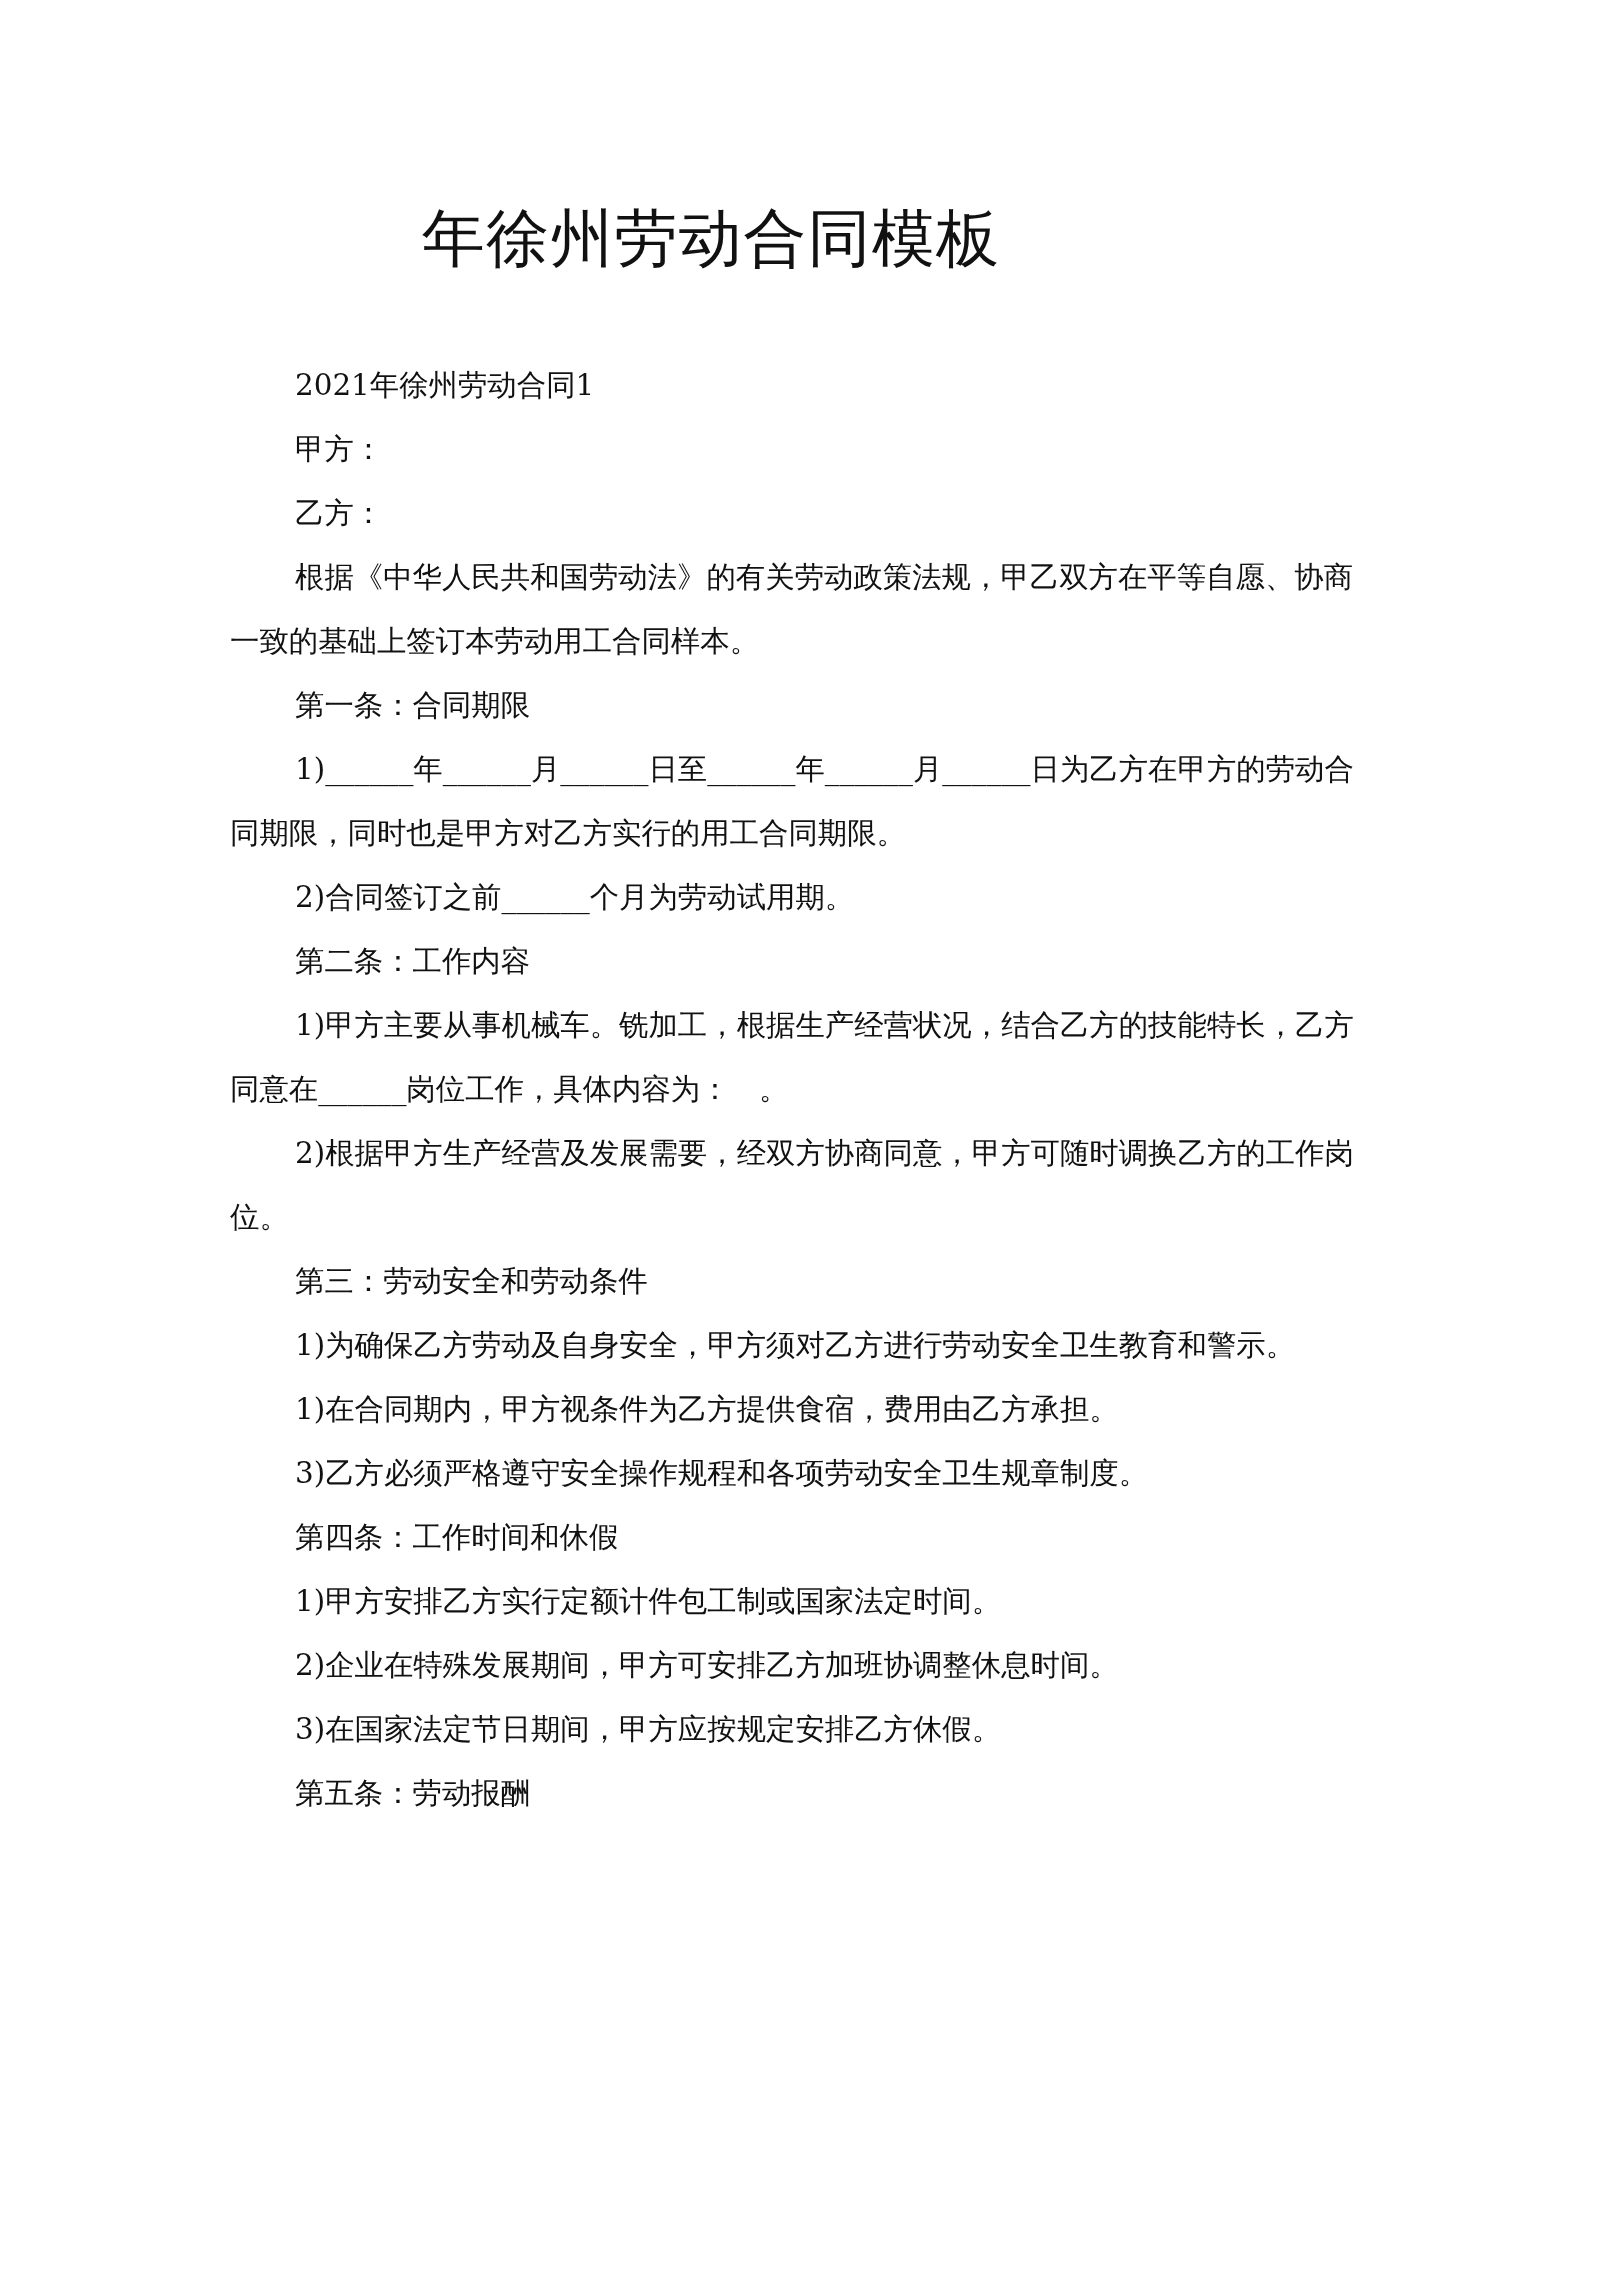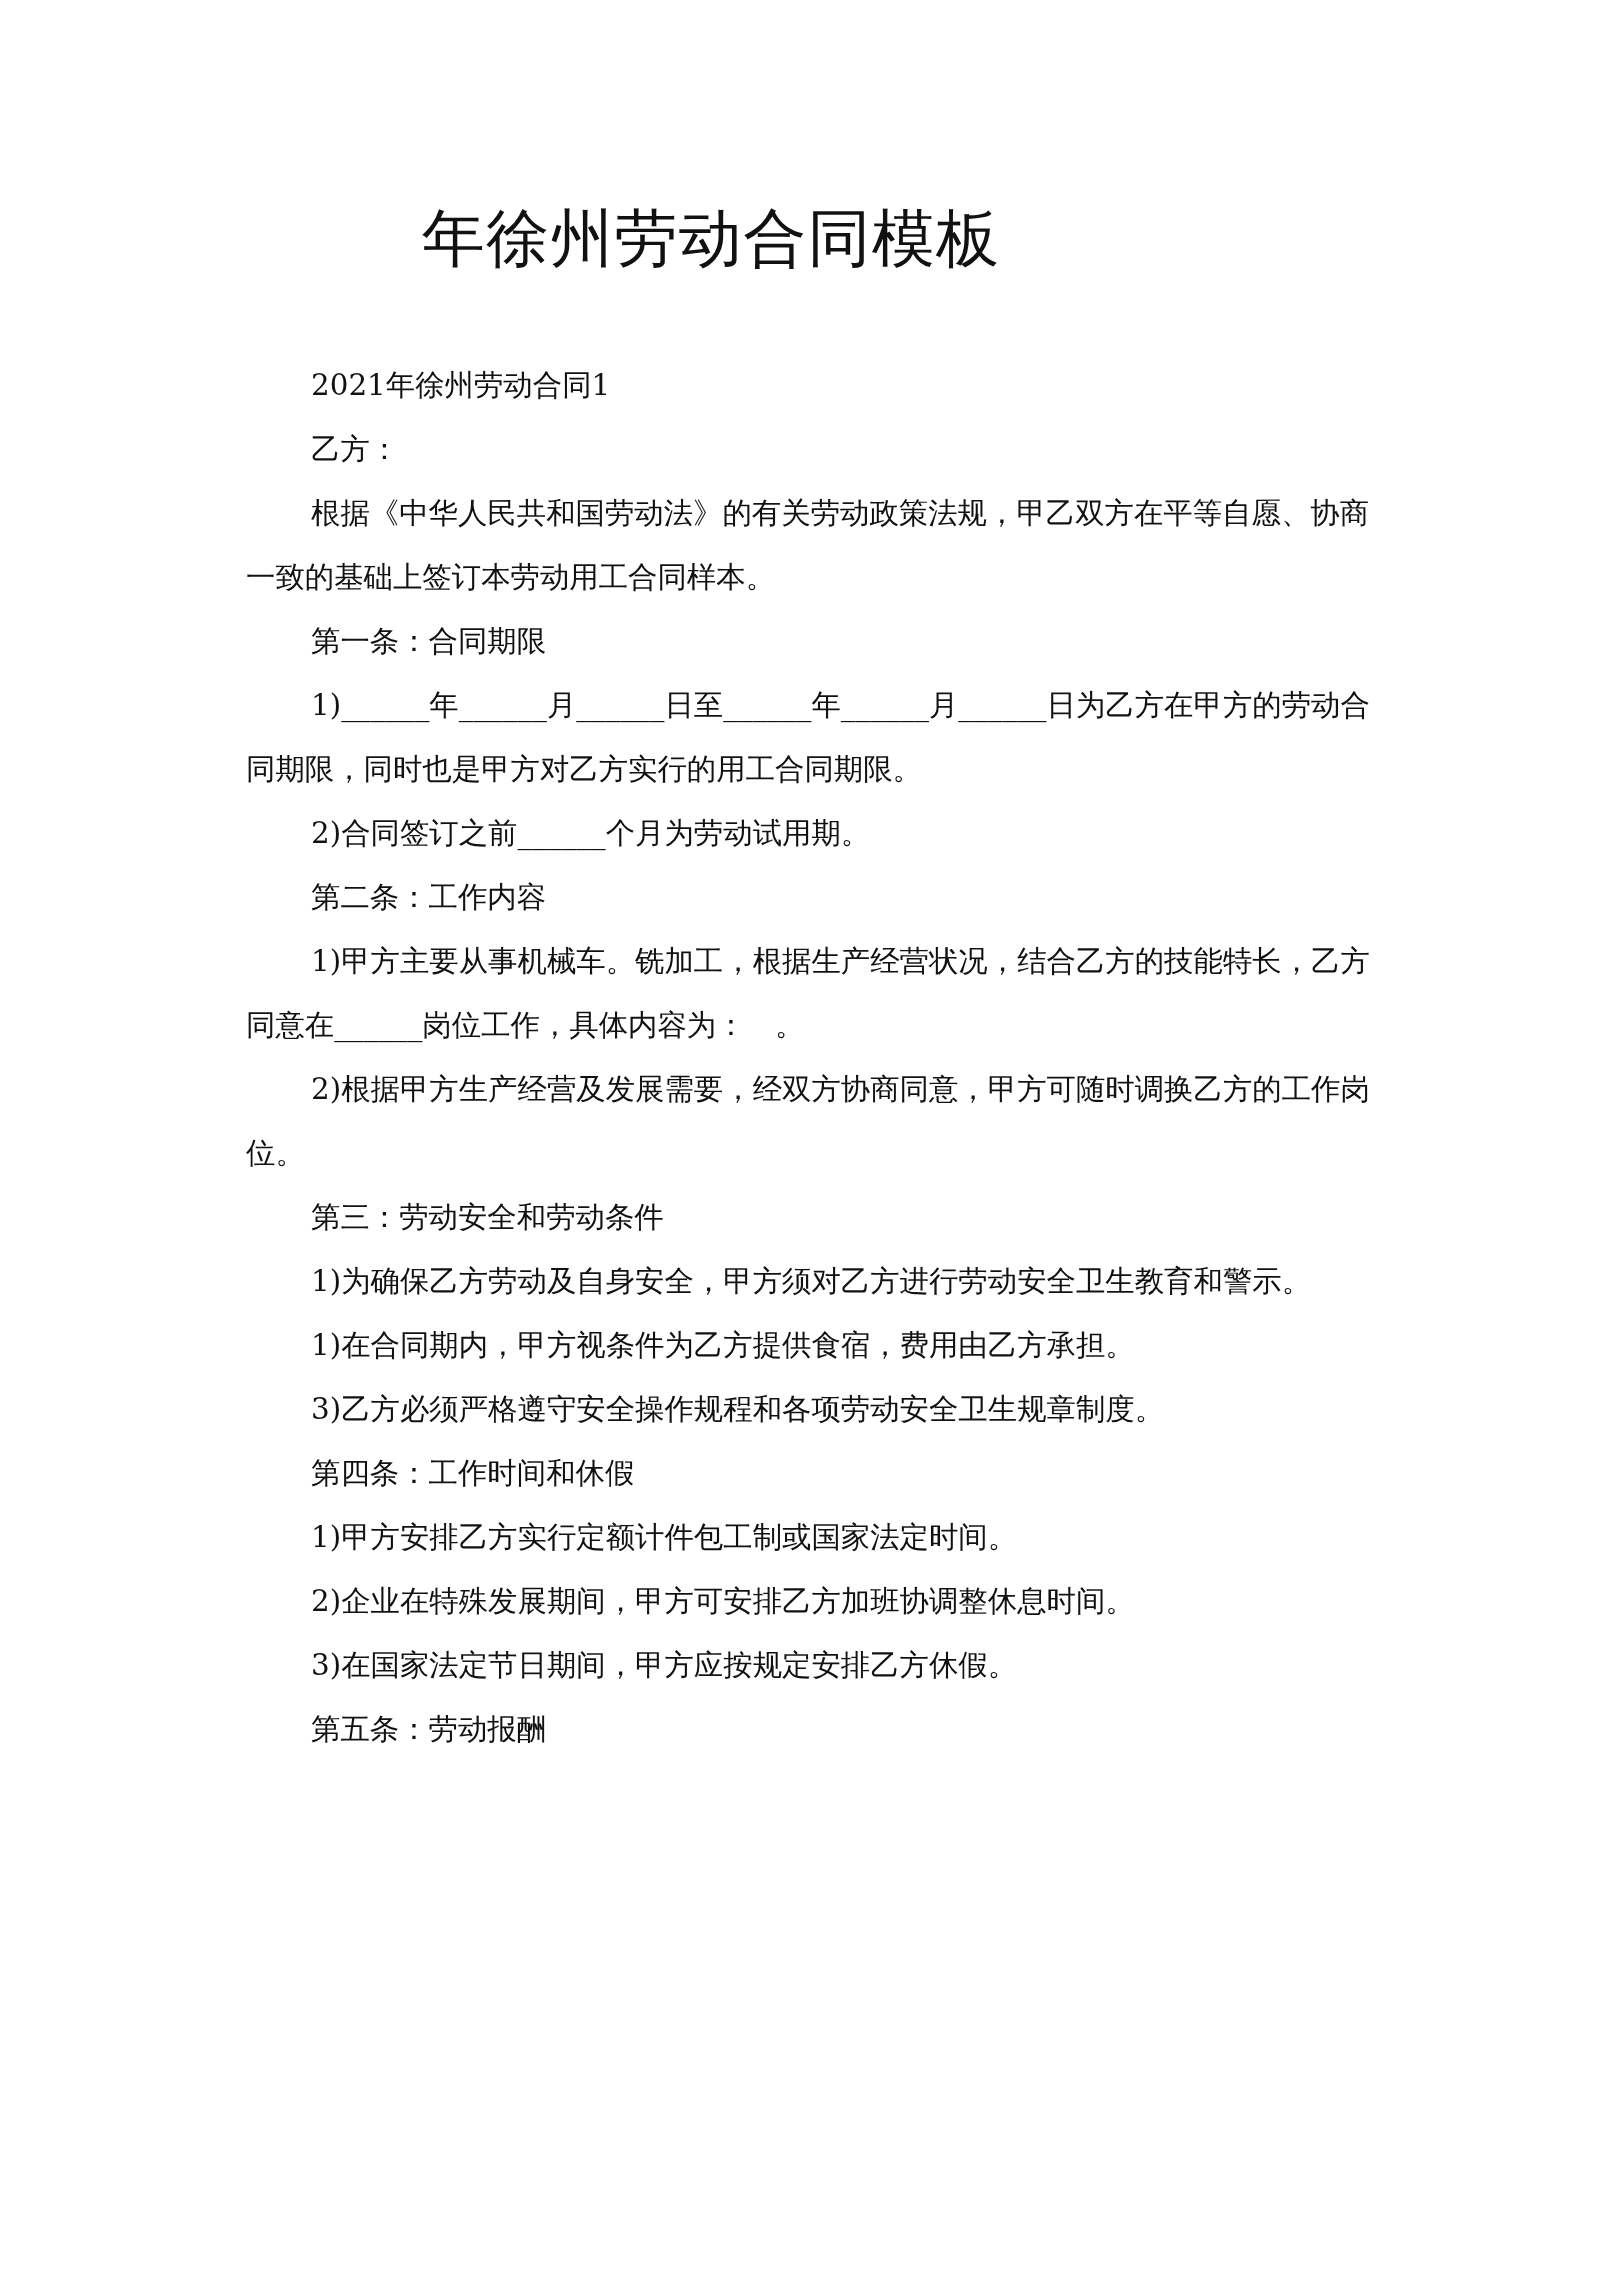--- a/index.html
+++ b/index.html
@@ -1,29 +1,30 @@
 <!DOCTYPE html>
 <html style="font-size:10.5px"><head>
 <meta charset="utf-8">
 <style>
   html, body { margin: 0; padding: 0; background: #ffffff; }
   body { width: 1623px; height: 2295px; position: relative; overflow: hidden;
          font-family: "DejaVu Serif", "Liberation Serif", serif; color: #111; }
   .title { position: absolute; top: 196px; left: 0; width: 1422px; text-align: center;
            font-family: "DejaVu Sans", "Liberation Sans", sans-serif; font-size: 63px; letter-spacing: 1.3px; }
-  .body { position: absolute; top: 353px; left: 246px; width: 1139px; font-size: 29.4px; line-height: 64px; }
+  .body { position: absolute; top: 353px; left: 230px; width: 1139px; font-size: 29.4px; line-height: 64px; }
   .p { margin: 0; text-indent: 65px; }
 </style>
 </head>
 <body>
 
 <div class="title">年徐州劳动合同模板</div>
 
 <div class="body">
   <p class="p">2021年徐州劳动合同1</p>
+  <p class="p">甲方：</p>
   <p class="p">乙方：</p>
   <p class="p">根据《中华人民共和国劳动法》的有关劳动政策法规，甲乙双方在平等自愿、协商一致的基础上签订本劳动用工合同样本。</p>
   <p class="p">第一条：合同期限</p>
   <p class="p">1)______年______月______日至______年______月______日为乙方在甲方的劳动合同期限，同时也是甲方对乙方实行的用工合同期限。</p>
   <p class="p">2)合同签订之前______个月为劳动试用期。</p>
   <p class="p">第二条：工作内容</p>
   <p class="p">1)甲方主要从事机械车。铣加工，根据生产经营状况，结合乙方的技能特长，乙方同意在______岗位工作，具体内容为：　。</p>
   <p class="p">2)根据甲方生产经营及发展需要，经双方协商同意，甲方可随时调换乙方的工作岗位。</p>
   <p class="p">第三：劳动安全和劳动条件</p>
   <p class="p">1)为确保乙方劳动及自身安全，甲方须对乙方进行劳动安全卫生教育和警示。</p>

